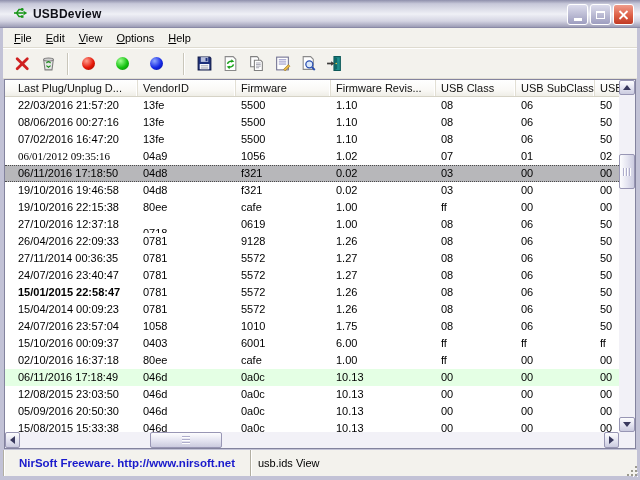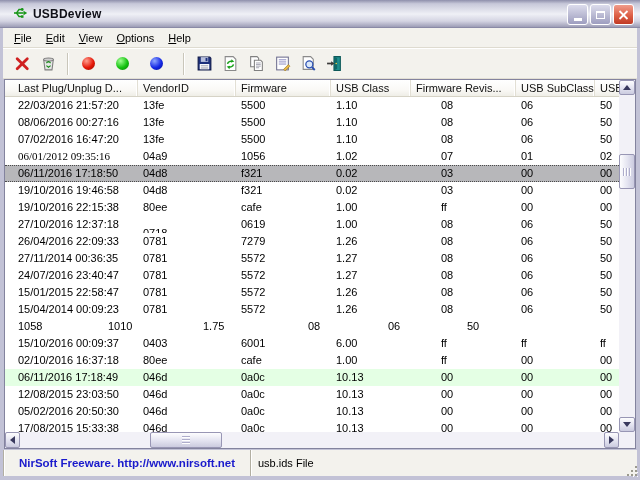--- a/index.html
+++ b/index.html
@@ -229,22 +229,22 @@
       </svg>
     </div>
   </div>
 
   <div class="listview">
     <div class="lv-inner">
       <div class="table-header">
           <div class="hcol" style="width: 133px;">Last Plug/Unplug D...</div>
           <div class="hcol" style="width: 98px;">VendorID</div>
           <div class="hcol" style="width: 95px;">Firmware</div>
+          <div class="hcol" style="width: 105px;">Firmware Revis...</div>
           <div class="hcol" style="width: 80px;">USB Class</div>
-          <div class="hcol" style="width: 105px;">Firmware Revis...</div>
           <div class="hcol" style="width: 79px;">USB SubClass</div>
           <div class="hcol" style="width: 60px;">USB P...</div>
         </div>
       <div class="table-body">
           <div class="row">
             <div class="cell" style="width: 133px;">22/03/2016 21:57:20</div>
             <div class="cell" style="width: 98px;">13fe</div>
             <div class="cell" style="width: 95px;">5500</div>
             <div class="cell" style="width: 105px;">1.10</div>
             <div class="cell" style="width: 80px;">08</div>
@@ -310,21 +310,21 @@
             <div class="cell" style="width: 98px; margin-top: 9px;">0718</div>
             <div class="cell" style="width: 95px;">0619</div>
             <div class="cell" style="width: 105px;">1.00</div>
             <div class="cell" style="width: 80px;">08</div>
             <div class="cell" style="width: 79px;">06</div>
             <div class="cell" style="width: 60px;">50</div>
           </div>
           <div class="row">
             <div class="cell" style="width: 133px;">26/04/2016 22:09:33</div>
             <div class="cell" style="width: 98px;">0781</div>
-            <div class="cell" style="width: 95px;">7279</div>
+            <div class="cell" style="width: 95px;">9128</div>
             <div class="cell" style="width: 105px;">1.26</div>
             <div class="cell" style="width: 80px;">08</div>
             <div class="cell" style="width: 79px;">06</div>
             <div class="cell" style="width: 60px;">50</div>
           </div>
           <div class="row">
             <div class="cell" style="width: 133px;">27/11/2014 00:36:35</div>
             <div class="cell" style="width: 98px;">0781</div>
             <div class="cell" style="width: 95px;">5572</div>
             <div class="cell" style="width: 105px;">1.27</div>
@@ -335,38 +335,39 @@
           <div class="row">
             <div class="cell" style="width: 133px;">24/07/2016 23:40:47</div>
             <div class="cell" style="width: 98px;">0781</div>
             <div class="cell" style="width: 95px;">5572</div>
             <div class="cell" style="width: 105px;">1.27</div>
             <div class="cell" style="width: 80px;">08</div>
             <div class="cell" style="width: 79px;">06</div>
             <div class="cell" style="width: 60px;">50</div>
           </div>
           <div class="row">
-            <div class="cell" style="width: 133px;">15/01/2015 22:58:47</div>
+            <div class="cell" style="width: 133px; font-weight: bold;">15/01/2015 22:58:47</div>
             <div class="cell" style="width: 98px;">0781</div>
             <div class="cell" style="width: 95px;">5572</div>
             <div class="cell" style="width: 105px;">1.26</div>
             <div class="cell" style="width: 80px;">08</div>
             <div class="cell" style="width: 79px;">06</div>
             <div class="cell" style="width: 60px;">50</div>
           </div>
           <div class="row">
             <div class="cell" style="width: 133px;">15/04/2014 00:09:23</div>
             <div class="cell" style="width: 98px;">0781</div>
             <div class="cell" style="width: 95px;">5572</div>
             <div class="cell" style="width: 105px;">1.26</div>
             <div class="cell" style="width: 80px;">08</div>
             <div class="cell" style="width: 79px;">06</div>
             <div class="cell" style="width: 60px;">50</div>
           </div>
           <div class="row">
+            <div class="cell" style="width: 133px;">24/07/2016 23:57:04</div>
             <div class="cell" style="width: 98px;">1058</div>
             <div class="cell" style="width: 95px;">1010</div>
             <div class="cell" style="width: 105px;">1.75</div>
             <div class="cell" style="width: 80px;">08</div>
             <div class="cell" style="width: 79px;">06</div>
             <div class="cell" style="width: 60px;">50</div>
           </div>
           <div class="row">
             <div class="cell" style="width: 133px;">15/10/2016 00:09:37</div>
             <div class="cell" style="width: 98px;">0403</div>
@@ -397,30 +398,30 @@
           <div class="row">
             <div class="cell" style="width: 133px;">12/08/2015 23:03:50</div>
             <div class="cell" style="width: 98px;">046d</div>
             <div class="cell" style="width: 95px;">0a0c</div>
             <div class="cell" style="width: 105px;">10.13</div>
             <div class="cell" style="width: 80px;">00</div>
             <div class="cell" style="width: 79px;">00</div>
             <div class="cell" style="width: 60px;">00</div>
           </div>
           <div class="row">
-            <div class="cell" style="width: 133px;">05/02/2016 20:50:30</div>
+            <div class="cell" style="width: 133px;">05/09/2016 20:50:30</div>
             <div class="cell" style="width: 98px;">046d</div>
             <div class="cell" style="width: 95px;">0a0c</div>
             <div class="cell" style="width: 105px;">10.13</div>
             <div class="cell" style="width: 80px;">00</div>
             <div class="cell" style="width: 79px;">00</div>
             <div class="cell" style="width: 60px;">00</div>
           </div>
           <div class="row">
-            <div class="cell" style="width: 133px;">17/08/2015 15:33:38</div>
+            <div class="cell" style="width: 133px;">15/08/2015 15:33:38</div>
             <div class="cell" style="width: 98px;">046d</div>
             <div class="cell" style="width: 95px;">0a0c</div>
             <div class="cell" style="width: 105px;">10.13</div>
             <div class="cell" style="width: 80px;">00</div>
             <div class="cell" style="width: 79px;">00</div>
             <div class="cell" style="width: 60px;">00</div>
           </div>
         </div>
 
       <div class="vscroll">
@@ -448,21 +449,21 @@
       </div>
       <div class="sb-corner"></div>
     </div>
   </div>
 
   <div class="statusbar">
     <div class="sb-panel center">
         <span>NirSoft Freeware.  http://www.nirsoft.net</span>
       </div>
     <div class="sb-panel right">
-        <span>usb.ids File</span>
+        <span>usb.ids View</span>
       </div>
   </div>
   <svg class="sizegrip" viewBox="0 0 13 13">
     <g fill="#9b9a8e">
         <rect x="9" y="9" width="2" height="2"></rect>
         <rect x="9" y="5" width="2" height="2"></rect>
         <rect x="5" y="9" width="2" height="2"></rect>
         <rect x="9" y="1" width="2" height="2"></rect>
         <rect x="1" y="9" width="2" height="2"></rect>
         <rect x="5" y="5" width="2" height="2"></rect>

